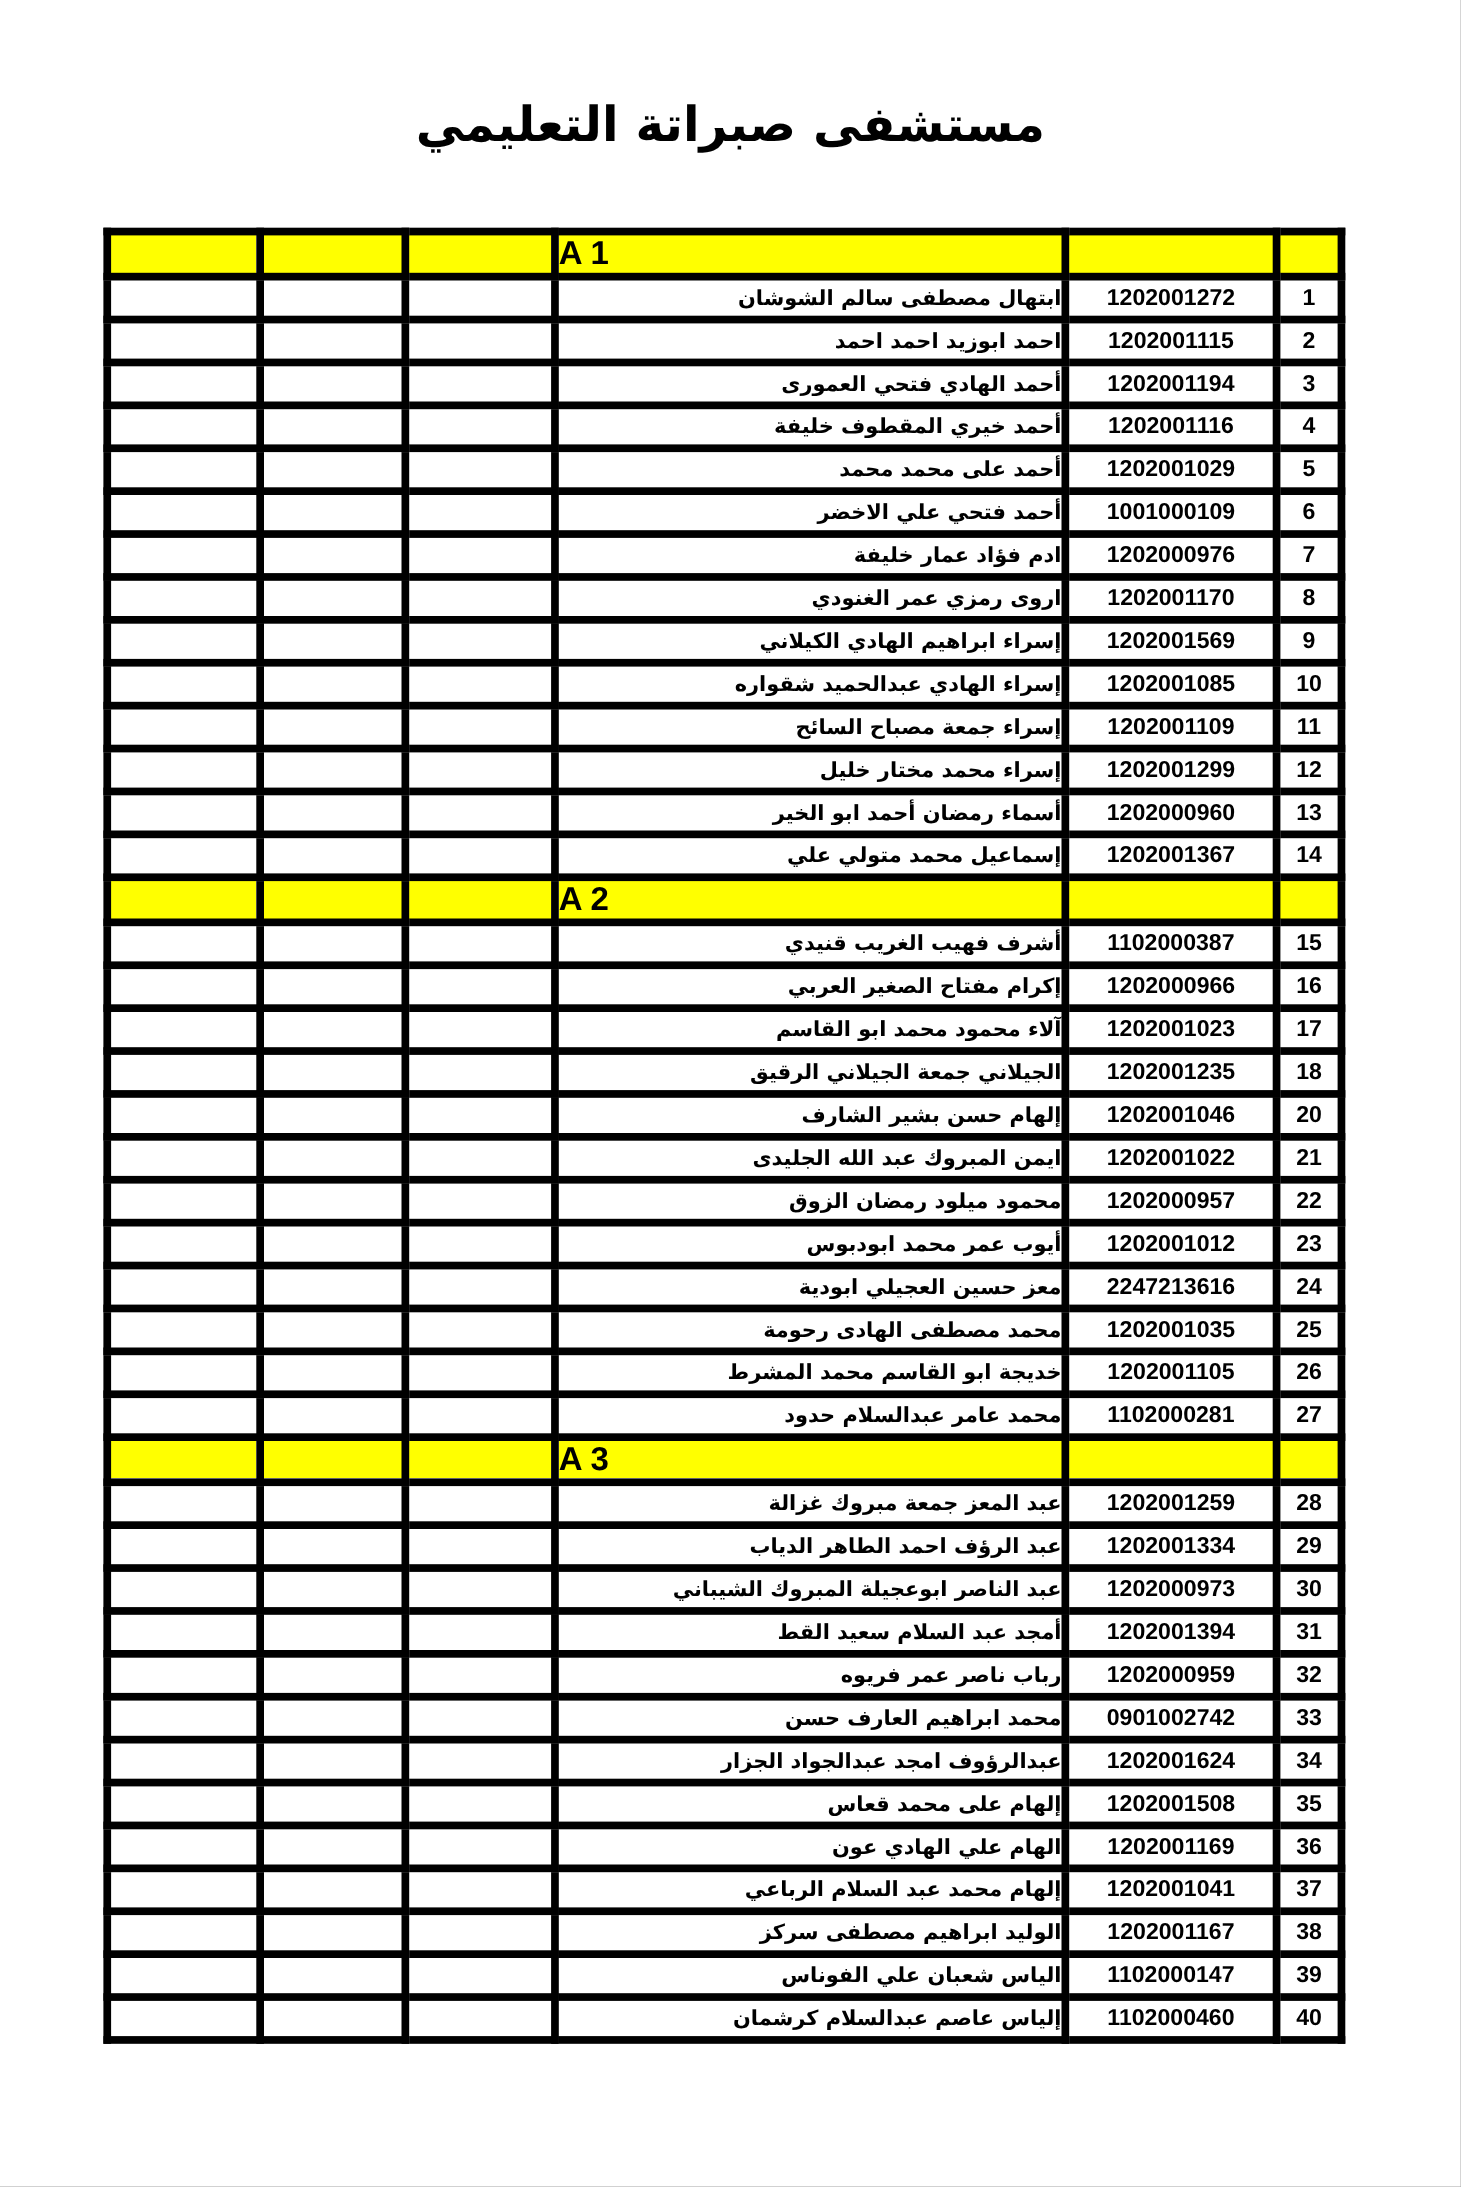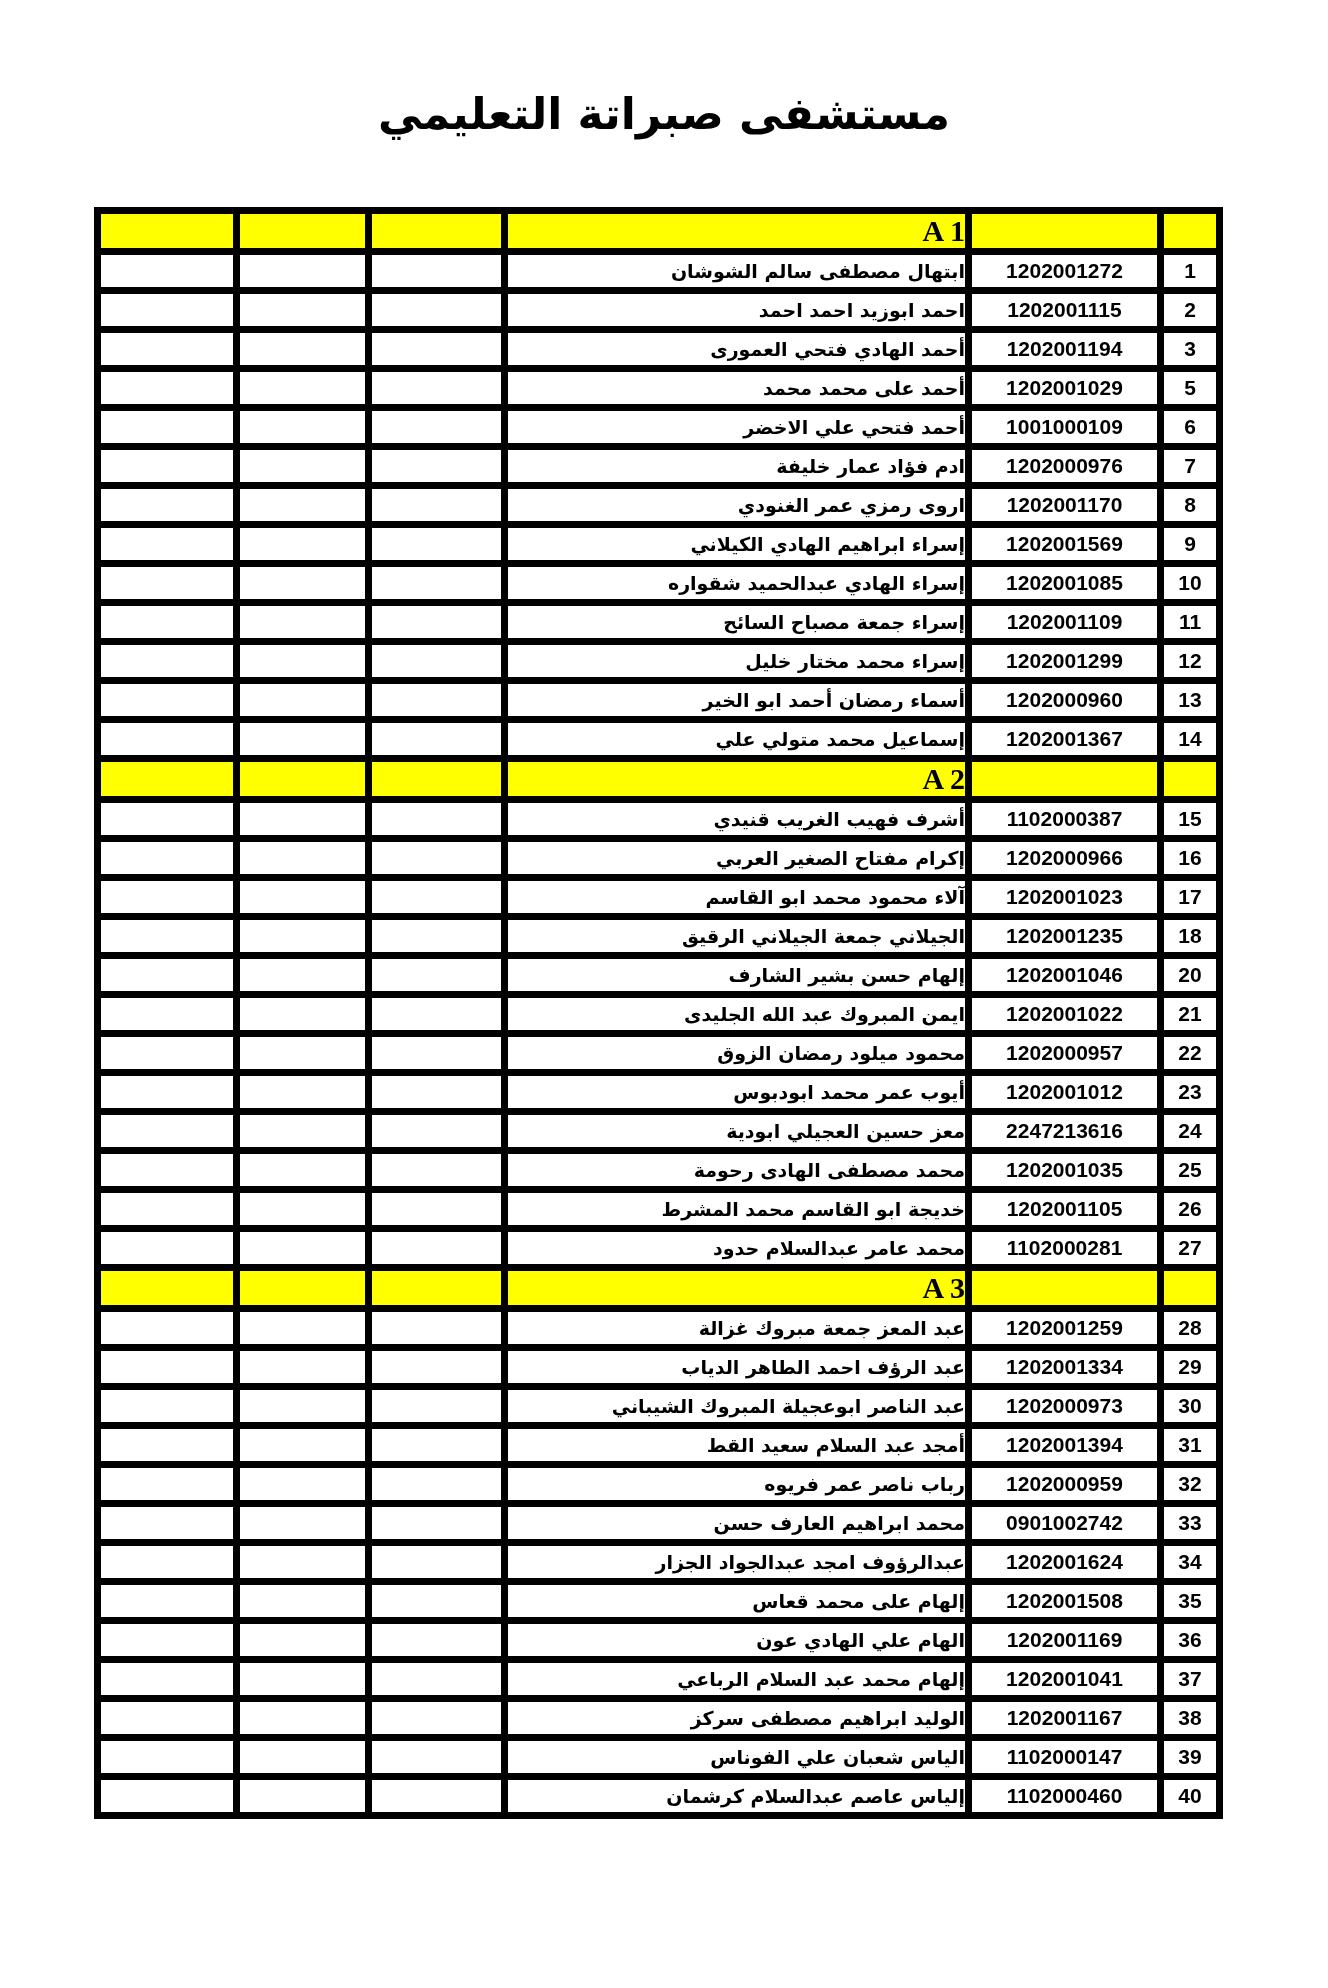--- a/index.html
+++ b/index.html
@@ -37,24 +37,24 @@
     border: 7px solid #000;
     height: 32px;
     padding: 0;
     overflow: hidden;
     white-space: nowrap;
     color: #000;
     background: #fff;
   }
   tr.group-row td { background: #FFFF00; }
   td.cell-group-label {
-    text-align: right;
+    text-align: left;
     font-weight: 700;
     font-size: 30px;
-    font-family: Liberation Serif, serif;
+    font-family: Liberation Sans, sans-serif;
   }
   td.cell-name {
     direction: rtl;
     text-align: right;
     padding-right: 4px;
     font-weight: 700;
     font-size: 19px;
     font-family: "DejaVu Sans", sans-serif;
   }
   td.cell-id, td.cell-num {
@@ -110,20 +110,28 @@
           <td class="cell-empty"></td>
           <td class="cell-empty"></td>
           <td class="cell-name" lang="ar">أحمد الهادي فتحي  العمورى</td>
           <td class="cell-id">1202001194</td>
           <td class="cell-num">3</td>
         </tr>
         <tr>
           <td class="cell-empty"></td>
           <td class="cell-empty"></td>
           <td class="cell-empty"></td>
+          <td class="cell-name" lang="ar">أحمد خيري المقطوف خليفة</td>
+          <td class="cell-id">1202001116</td>
+          <td class="cell-num">4</td>
+        </tr>
+        <tr>
+          <td class="cell-empty"></td>
+          <td class="cell-empty"></td>
+          <td class="cell-empty"></td>
           <td class="cell-name" lang="ar">أحمد على محمد محمد</td>
           <td class="cell-id">1202001029</td>
           <td class="cell-num">5</td>
         </tr>
         <tr>
           <td class="cell-empty"></td>
           <td class="cell-empty"></td>
           <td class="cell-empty"></td>
           <td class="cell-name" lang="ar">أحمد فتحي علي  الاخضر</td>
           <td class="cell-id">1001000109</td>

